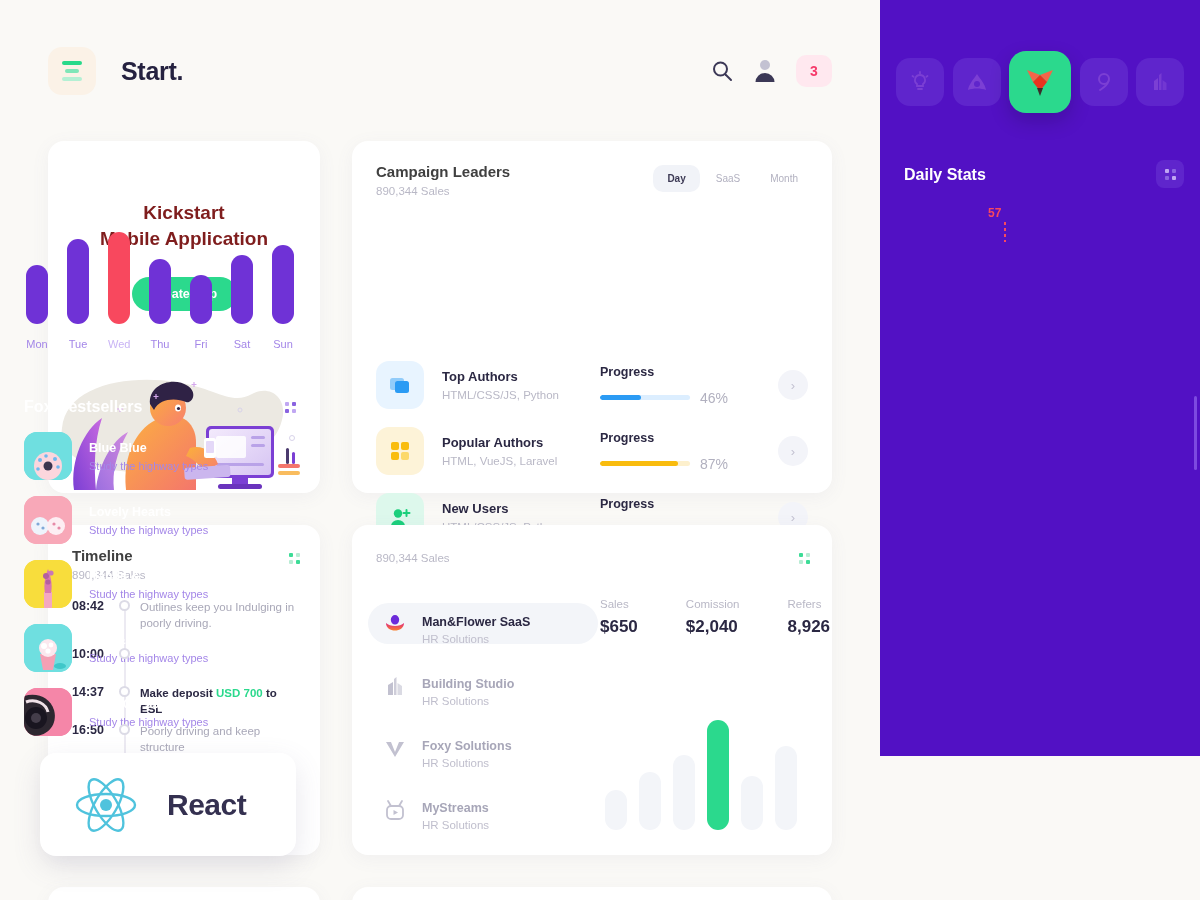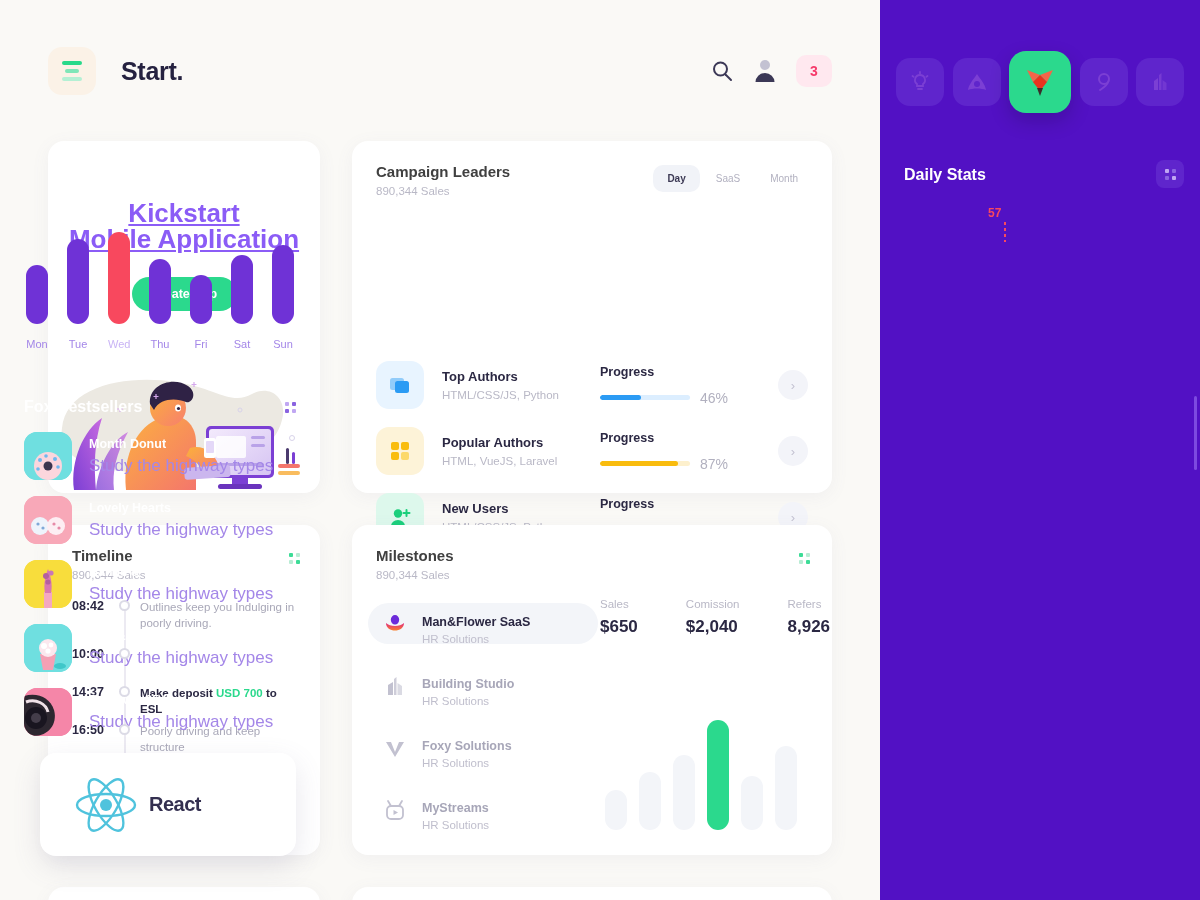--- a/index.html
+++ b/index.html
@@ -73,25 +73,24 @@
     background: #ffffff;
     border-radius: 16px;
     box-shadow: 0 4px 18px rgba(120,116,150,0.07);
   }
 
   
   #kickstart-card { left: 48px; top: 141px; width: 272px; height: 352px; overflow: hidden; }
   #kickstart-title {
     margin-top: 59px;
     text-align: center;
-    font-size: 26px;
+    font-size: 19px;
     font-weight: bold;
-    color: #8b5cf6;
+    color: #7f1d1d;
     line-height: 26px;
-    text-decoration: underline;
   }
   #create-app-button {
     display: block;
     margin: 25px auto 0;
     width: 105px; height: 34px;
     border: none;
     border-radius: 17px;
     background: #2bd98d;
     color: #fff;
     font-family: inherit;
@@ -219,22 +218,22 @@
     width: 256px; height: 103px;
     background: #fff;
     border-radius: 16px;
     box-shadow: 0 10px 28px rgba(110,105,140,0.16);
     display: flex;
     align-items: center;
     z-index: 8;
   }
   #react-logo { margin-left: 33px; width: 66px; height: 66px; flex: none; }
   #react-label {
-    margin-left: 10px;
-    font-size: 20px;
+    margin-left: 28px;
+    font-size: 30px;
     font-weight: bold;
     color: #343050;
     letter-spacing: -0.5px;
   }
 
   
   #milestones-card { left: 352px; top: 525px; width: 480px; height: 330px; }
   #milestones-list { position: absolute; left: 16px; top: 78px; width: 230px; }
   .ms-row {
     position: relative;
@@ -273,21 +272,21 @@
   .ms-bar.active { background: #2bd98d; }
 
   
   #bottom-card-left { left: 48px; top: 887px; width: 272px; height: 60px; }
   #bottom-card-right { left: 352px; top: 887px; width: 480px; height: 60px; }
 
   
   #sidebar {
     position: absolute;
     right: 0; top: 0;
-    width: 320px; height: 900px;
+    width: 320px; height: 756px;
     background: #5211c4;
     overflow: hidden;
   }
   #app-switcher {
     position: absolute;
     left: 16px; top: 58px;
     width: 288px;
     display: flex;
     justify-content: space-between;
   }
@@ -360,21 +359,21 @@
   .bs-row { display: flex; align-items: center; height: 48px; margin-bottom: 16px; cursor: pointer; }
   .bs-thumb {
     width: 48px; height: 48px;
     border-radius: 13px;
     flex: none;
     overflow: hidden;
     position: relative;
   }
   .bs-text { margin-left: 17px; }
   .bs-name { font-size: 12.5px; font-weight: bold; color: #ffffff; }
-  .bs-sub { font-size: 17px; color: #a487e8; margin-top: 5px; }
+  .bs-sub { font-size: 11px; color: #a487e8; margin-top: 5px; }
 
   #sidebar-scrollbar {
     position: absolute;
     right: 3px; top: 396px;
     width: 3px; height: 74px;
     border-radius: 2px;
     background: #7d4ae0;
     cursor: pointer;
   }
 </style>
@@ -627,21 +626,20 @@
         <ellipse cx="33" cy="33" rx="29" ry="11" transform="rotate(60 33 33)"></ellipse>
         <ellipse cx="33" cy="33" rx="29" ry="11" transform="rotate(120 33 33)"></ellipse>
       </g>
       <circle cx="33" cy="33" r="6" fill="#4fc3dd"></circle>
     </svg>
     <div id="react-label">React</div>
   </div>
 
   <div class="card" id="milestones-card">
     <div class="card-head">
-      <div class="card-title">Milestones</div>
       <div class="card-sub">890,344 Sales</div>
     </div>
     <div id="milestones-grip">
       <div class="grip-dot"></div>
         <div class="grip-dot faded"></div>
       <div class="grip-dot faded"></div>
         <div class="grip-dot"></div>
     </div>
 
     <div id="milestones-list">
@@ -841,21 +839,21 @@
         <circle cx="24" cy="34" r="14" fill="#fbd6dd"></circle>
         <circle cx="24" cy="34" r="4.5" fill="#3a3550"></circle>
         <circle cx="16" cy="28" r="2" fill="#6fb8f0"></circle>
         <circle cx="31" cy="27" r="2" fill="#6fb8f0"></circle>
         <circle cx="22" cy="24" r="1.8" fill="#6fb8f0"></circle>
         <circle cx="34" cy="35" r="1.8" fill="#6fb8f0"></circle>
         <circle cx="14" cy="37" r="1.8" fill="#6fb8f0"></circle>
       </svg>
     </div>
     <div class="bs-text">
-      <div class="bs-name">Month Donut</div>
+      <div class="bs-name">Blue Blue</div>
       <div class="bs-sub">Study the highway types</div>
     </div>
   </div>
   <div class="bs-row">
     <div class="bs-thumb" style="background:#f8a8b8">
       <svg viewBox="0 0 48 48" width="48" height="48">
         <rect width="48" height="48" fill="#f8a8b8"></rect>
         <circle cx="16" cy="30" r="9" fill="#eef3fb"></circle>
         <circle cx="32" cy="30" r="9" fill="#fdeef3"></circle>
         <circle cx="14" cy="28" r="1.6" fill="#7fa8d8"></circle>

